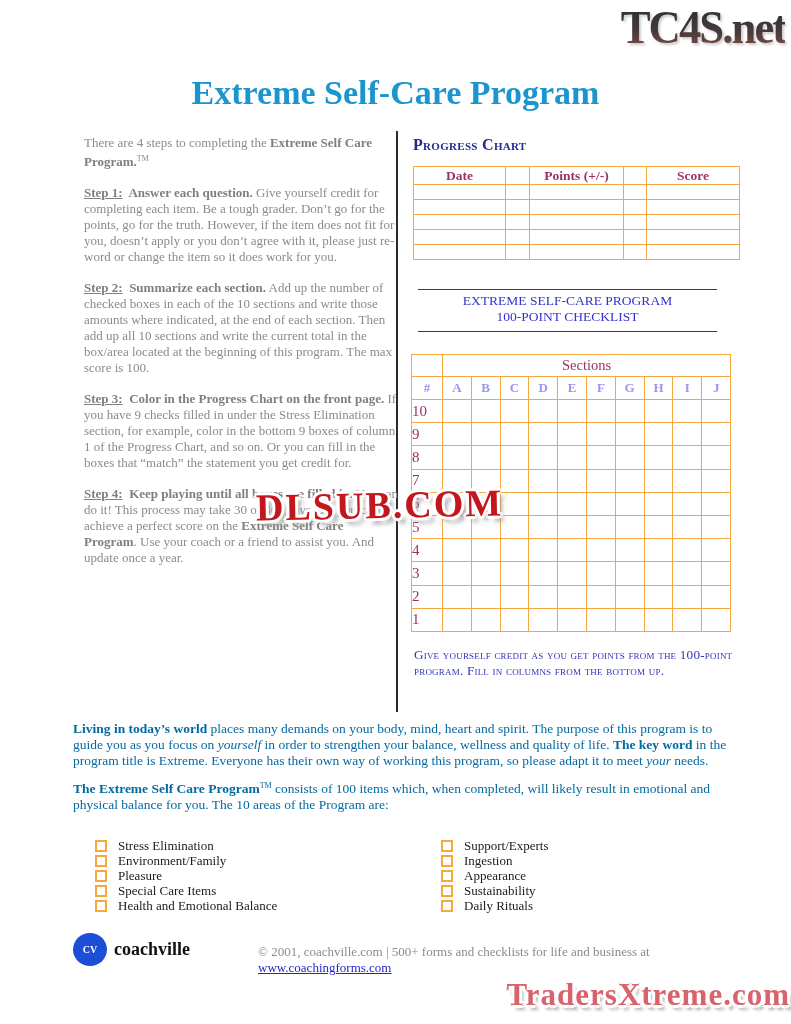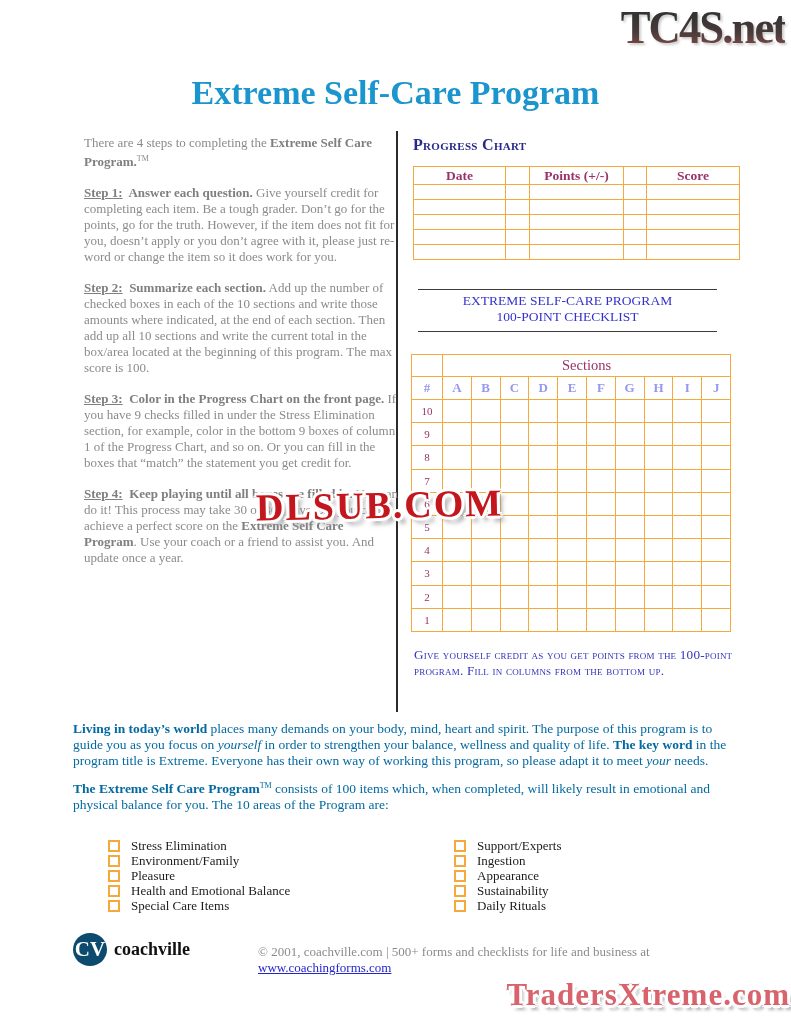--- a/index.html
+++ b/index.html
@@ -55,52 +55,52 @@
     border-top:1.6px solid #3c3c3c; border-bottom:1.6px solid #3c3c3c;
     padding:3px 0 6px; text-align:center;
     color:#3333cc; font-size:13.5px; line-height:16px;
   }
 
   .sections-table { position:absolute; top:219px; left:-2px; width:319px; }
   .sections-table th, .sections-table td { border:1.3px solid #f5a93c; padding:0; }
   .sec-corner { height:21px; }
   .sec-span { color:#993366; font-size:14.5px; font-weight:400; text-align:center; }
   .sec-hash, .sec-letter { color:#9797ef; font-weight:700; font-size:13px; text-align:center; height:22px; }
-  .sec-rowlabel { color:#993366; font-size:11px; font-weight:400; text-align:center; height:22.2px; }
+  .sec-rowlabel { color:#993366; font-size:15px; font-weight:400; text-align:left; height:22.2px; }
 
   .note {
     position:absolute; top:512px; left:1px; width:328px;
     color:#3333bb; font-size:13.2px; line-height:16px;
     font-variant:small-caps; letter-spacing:.2px;
   }
 
   
   .bottom {
     position:absolute; left:73px; top:721px; width:668px;
     color:#0369a1; font-size:13.5px; line-height:16px;
   }
   .bottom .p2 { margin-top:9px; }
   .bottom i { font-style:italic; }
 
   
-  .checkbox-area { position:absolute; left:81px; top:838px; display:flex; }
+  .checkbox-area { position:absolute; left:68px; top:838px; display:flex; }
   .cb-col { list-style:none; margin:0; padding:0; }
   .cb-col-left { margin-left:27px; width:346px; }
   .cb-item { display:flex; align-items:center; height:15px; font-size:13px; color:#1b1b1b; }
   .cb-box {
     width:8px; height:8px; border:2px solid #f5a93c; margin-right:11px; flex:0 0 auto;
     background:#fff;
   }
 
   
   .footer { position:absolute; left:73px; top:931px; width:668px; height:42px; }
   .logo-wrap { position:absolute; left:0; top:2px; display:flex; align-items:center; }
   .cv-circle {
-    width:34px; height:33px; border-radius:50%; background:#0c4a6e;
-    color:#fff; font-weight:700; font-size:21px;
+    width:34px; height:33px; border-radius:50%; background:#1d4ed8;
+    color:#fff; font-weight:700; font-size:10px;
     display:flex; align-items:center; justify-content:center;
   }
   .brand { margin-left:7px; font-size:18px; font-weight:700; color:#111; }
   .copyright { position:absolute; left:185px; top:13px; font-size:13px; color:#8b8b8b; }
   .copyright a { color:#2525cc; text-decoration:underline; cursor:pointer; }
 
   
   .wm-dlsub {
     position:absolute; left:256px; top:483px; z-index:30;
     font-size:38px; font-weight:800; letter-spacing:2px;
@@ -411,25 +411,25 @@
         <li class="cb-item">
           <span class="cb-box"></span>
           <span>Environment/Family</span>
         </li>
         <li class="cb-item">
           <span class="cb-box"></span>
           <span>Pleasure</span>
         </li>
         <li class="cb-item">
           <span class="cb-box"></span>
+          <span>Special Care Items</span>
+        </li>
+        <li class="cb-item">
+          <span class="cb-box"></span>
           <span>Health and Emotional Balance</span>
-        </li>
-        <li class="cb-item">
-          <span class="cb-box"></span>
-          <span>Special Care Items</span>
         </li>
       </ul>
     <ul class="cb-col" id="areas-right">
         <li class="cb-item">
           <span class="cb-box"></span>
           <span>Support/Experts</span>
         </li>
         <li class="cb-item">
           <span class="cb-box"></span>
           <span>Ingestion</span>

